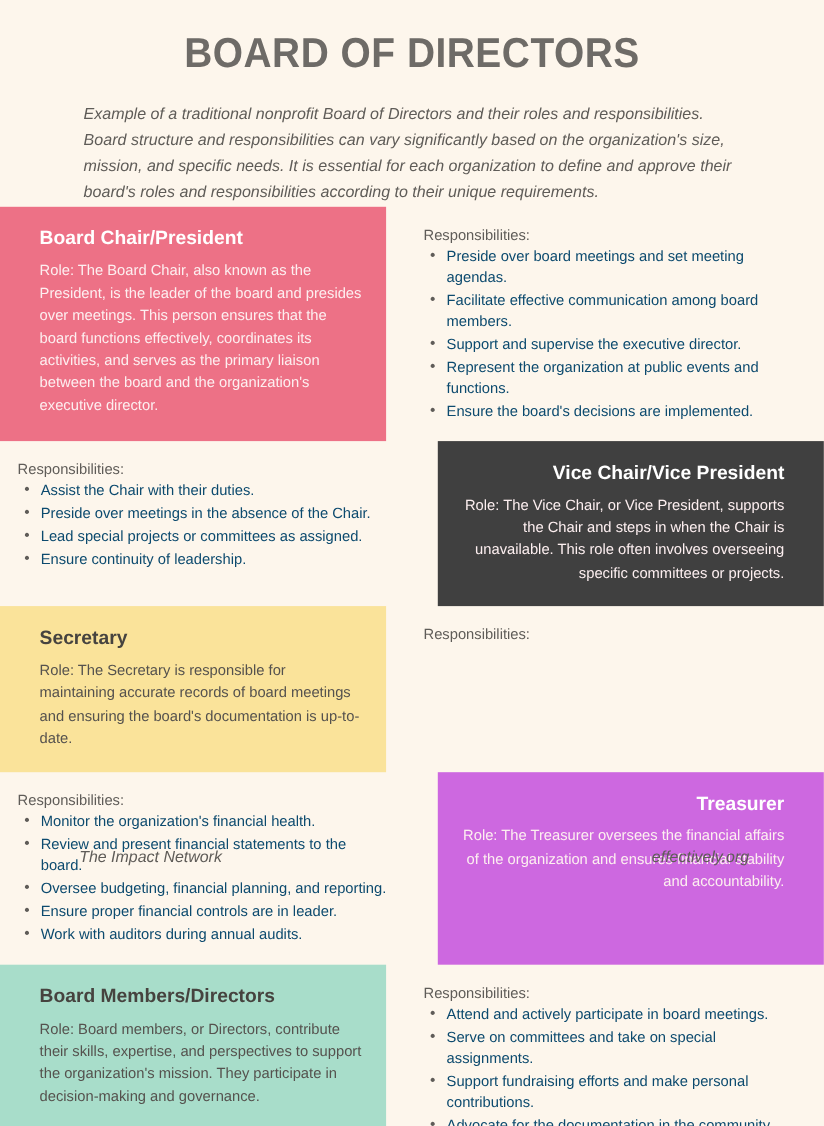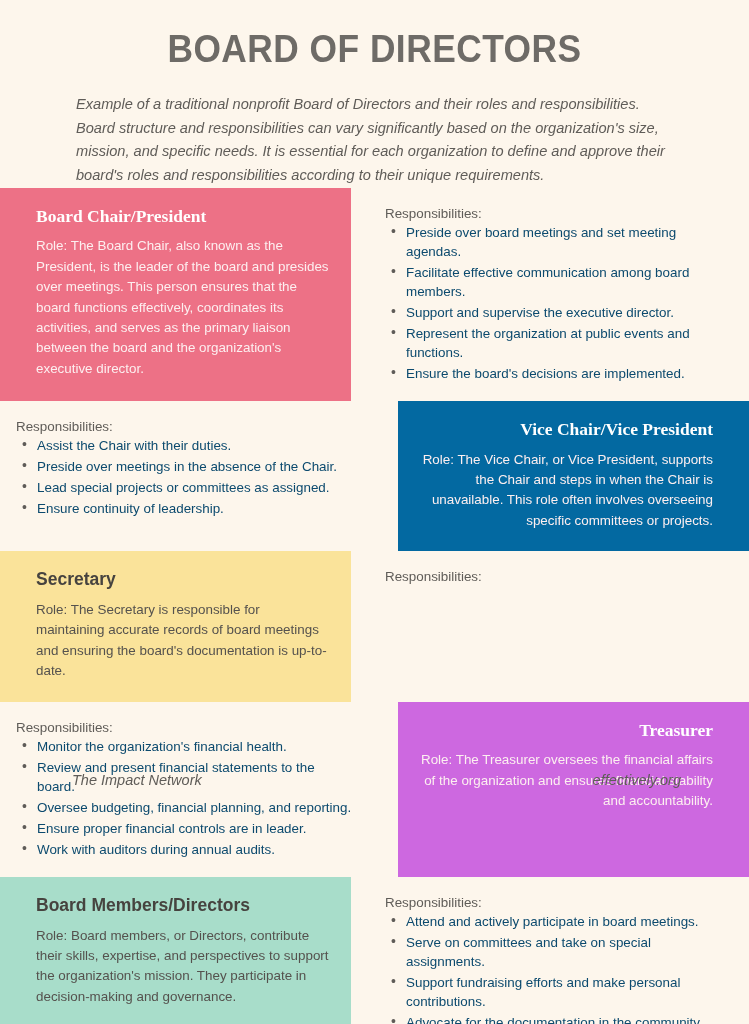--- a/index.html
+++ b/index.html
@@ -66,21 +66,21 @@
     font-weight:bold;
     margin-bottom:9px;
     line-height:1.25;
   }
   .role-desc {
     font-size:13.4px;
     line-height:1.52;
   }
 
   
-  .panel-light .role-title { color:#ffffff;font-family:Liberation Serif, serif; }
+  .panel-light .role-title { color:#ffffff; }
   .panel-light .role-desc  { color:#fdeff0; }
 
   
   .panel-dark .role-title { color:#46433f; }
   .panel-dark .role-desc  { color:#55524e; }
 
   
   .resp {
     flex:1;
     padding:18px 16px 18px 34px;
@@ -145,21 +145,21 @@
           <ul>
             <li>Preside over board meetings and set meeting agendas.</li>
             <li>Facilitate effective communication among board members.</li>
             <li>Support and supervise the executive director.</li>
             <li>Represent the organization at public events and functions.</li>
             <li>Ensure the board's decisions are implemented.</li>
           </ul>
         </div>
       </div>
       <div class="row reverse">
-        <div class="role-panel panel-light" style="background: #0369a1;">
+        <div class="role-panel panel-light" style="background: #404040;">
           <div class="role-title">Vice Chair/Vice President</div>
           <div class="role-desc">Role: The Vice Chair, or Vice President, supports the Chair and steps in when the Chair is unavailable. This role often involves overseeing specific committees or projects.</div>
         </div>
         <div class="resp">
           <div class="resp-label">Responsibilities:</div>
           <ul>
             <li>Assist the Chair with their duties.</li>
             <li>Preside over meetings in the absence of the Chair.</li>
             <li>Lead special projects or committees as assigned.</li>
             <li>Ensure continuity of leadership.</li>

